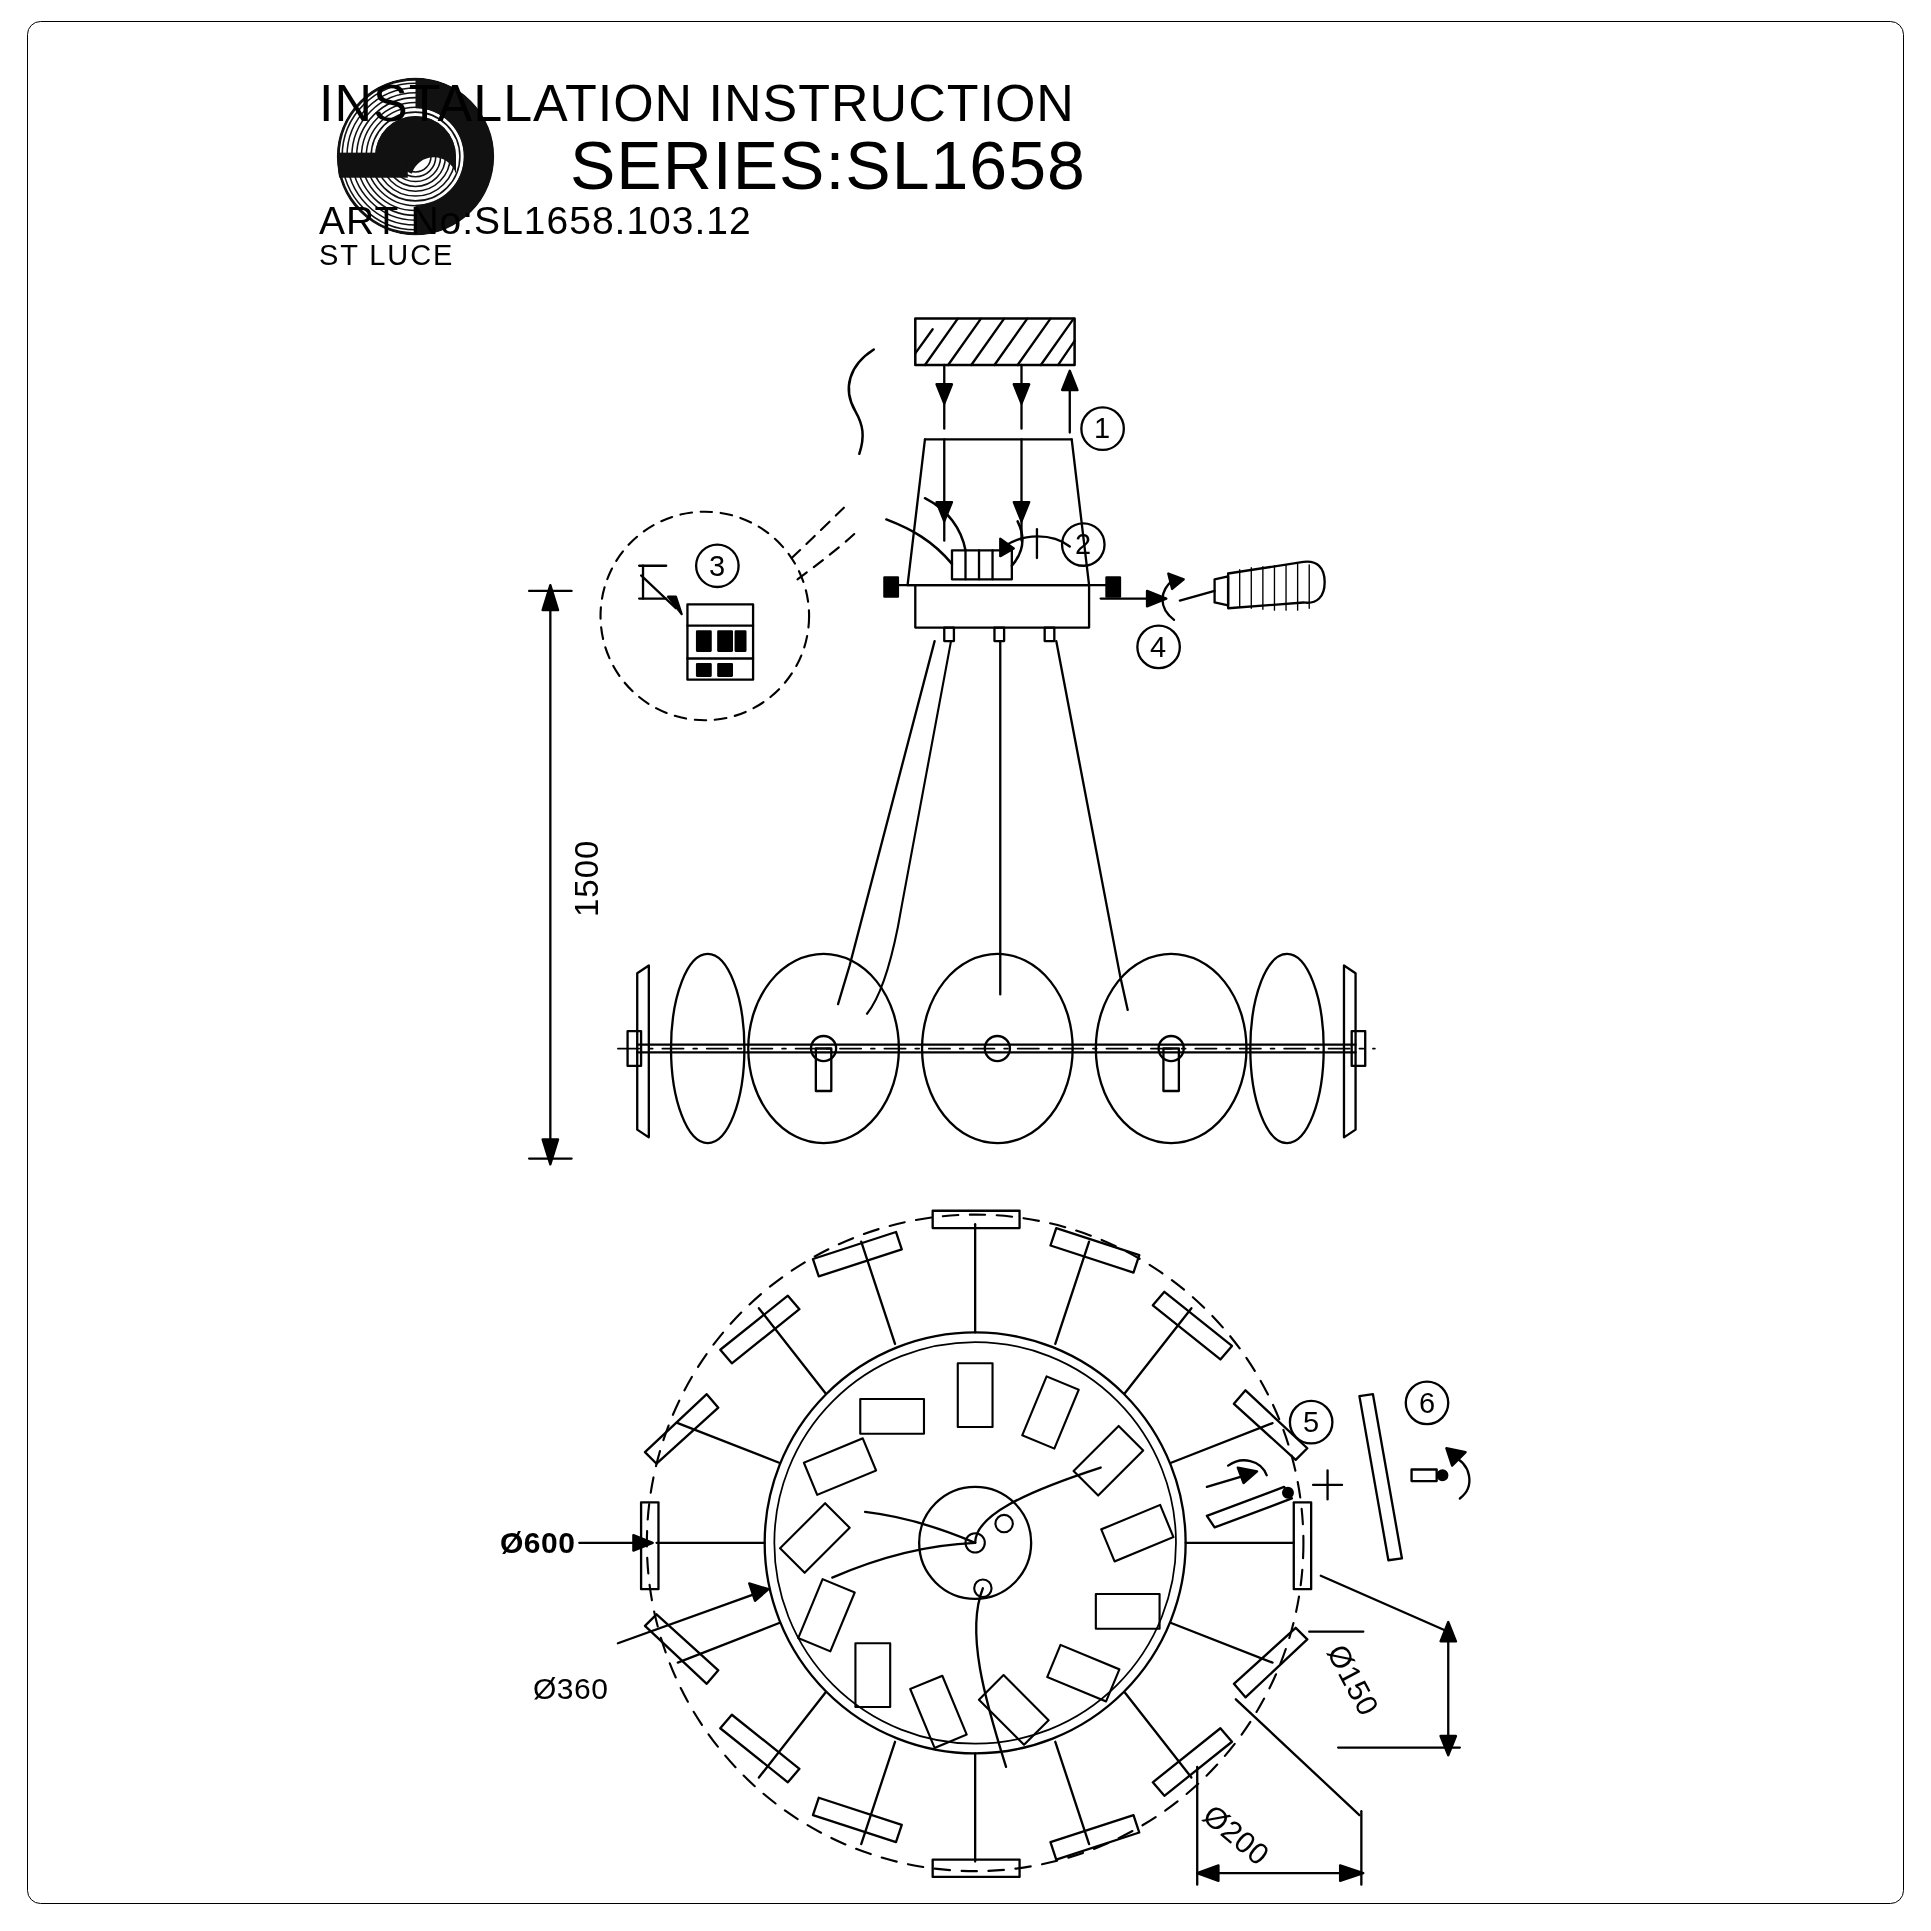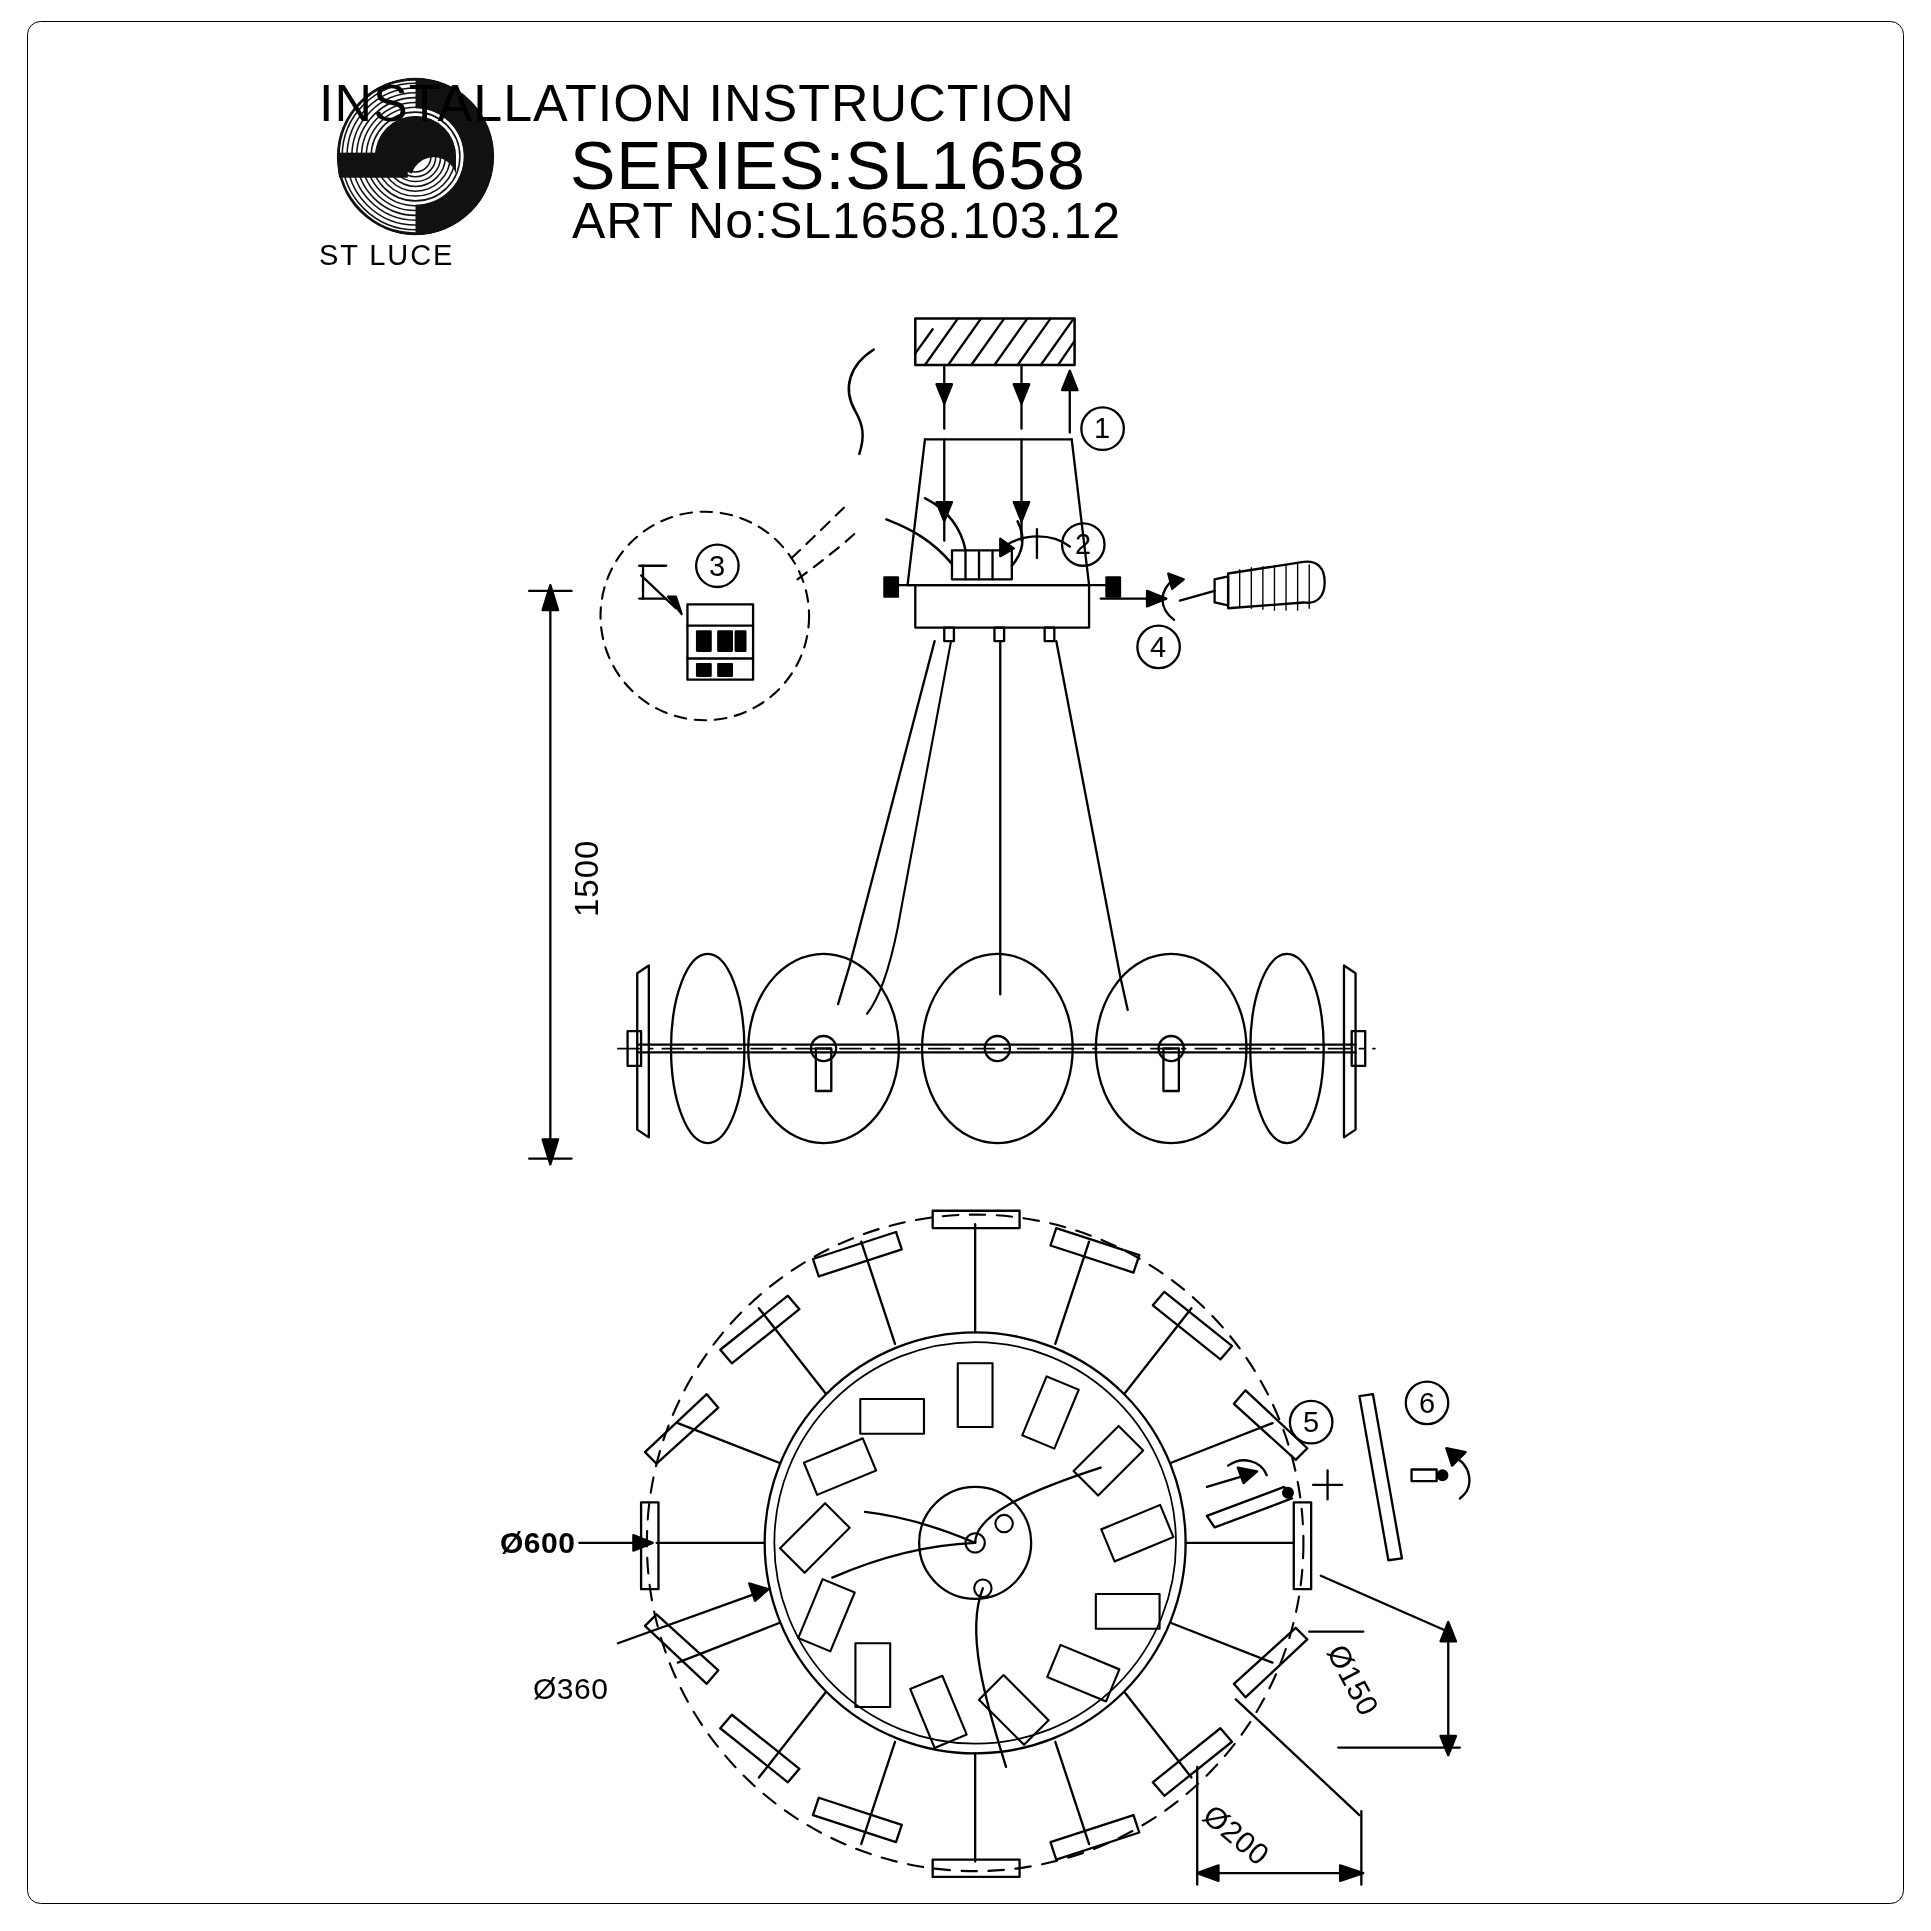--- a/index.html
+++ b/index.html
@@ -43,24 +43,23 @@
     white-space: nowrap;
   }
   .title-line2 {
     font-size: 68px;
     letter-spacing: 1px;
     line-height: 62px;
     margin-left: 251px;
     white-space: nowrap;
   }
   .title-line3 {
-    font-size: 50px;
+    font-size: 39px;
     letter-spacing: 1px;
     line-height: 50px;
-    margin-left: 253px;
     white-space: nowrap;
   }
   .brandwrap {
     position: absolute;
     left: 319px;
     top: 60px;
     width: 193px;
     height: 193px;
   }
   .brandname {

